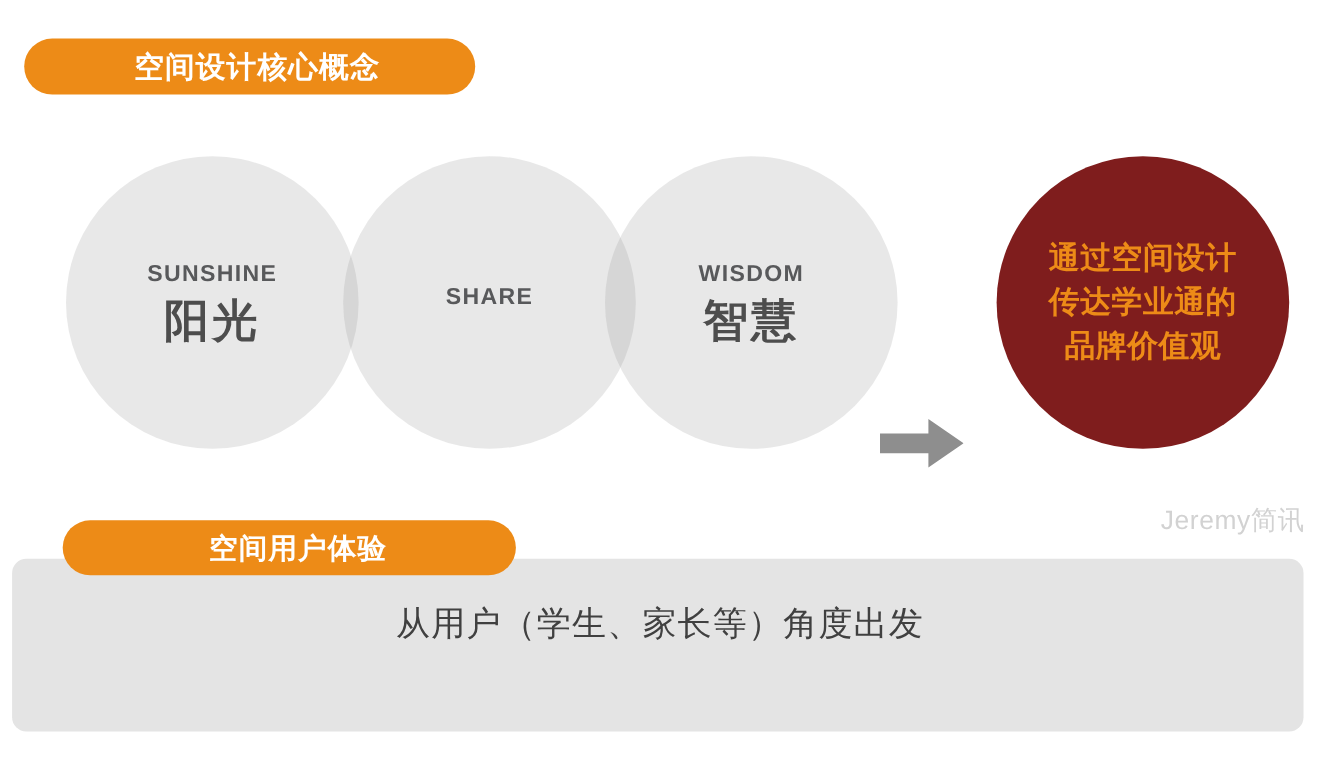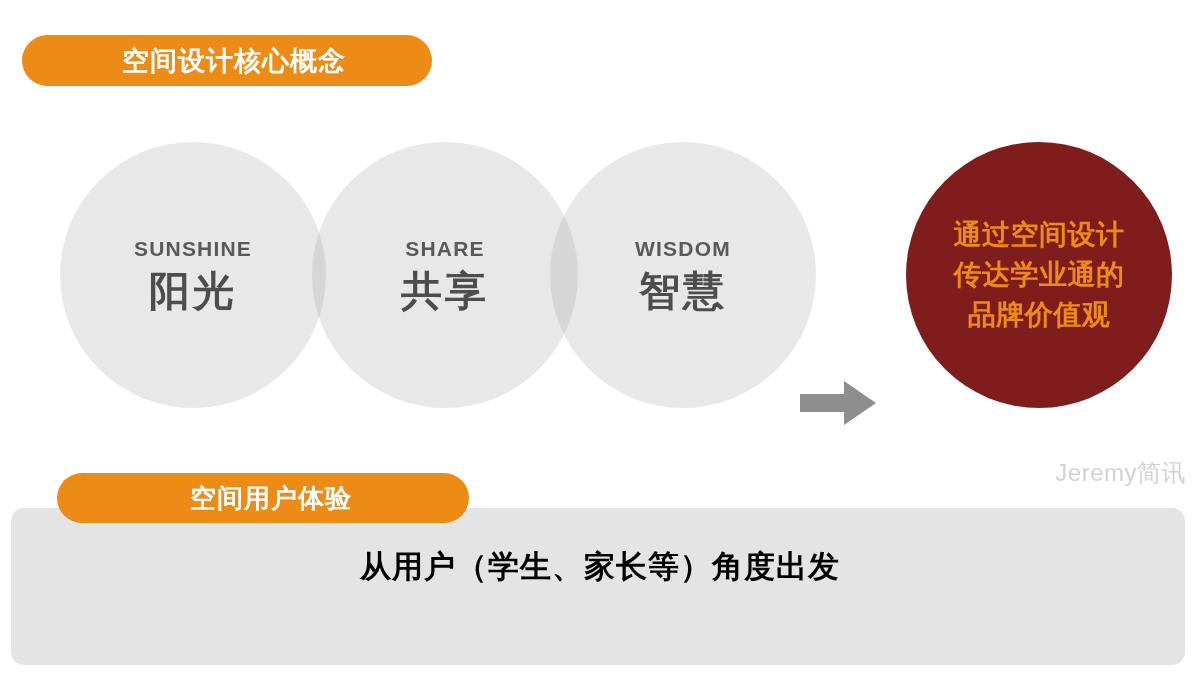--- a/index.html
+++ b/index.html
@@ -119,23 +119,23 @@
     background: #E4E4E4;
     border-radius: 13px;
     box-sizing: border-box;
   }
   .panel-text {
     position: absolute;
     left: 0;
     top: 545px;
     width: 1200px;
     text-align: center;
-    color: #000000;
+    color: #404040;
     font-size: 31px;
-    font-weight: bold;
+    font-weight: normal;
     line-height: 1.42;
     letter-spacing: 1px;
     z-index: 4;
   }
   .panel-text div {
     white-space: nowrap;
   }
 
   
   .watermark {
@@ -159,21 +159,20 @@
 
   <div class="venn">
 
     <div class="circle" style="left:60px; top:22px; width:266px; height:266px;">
       <div class="circle-en">SUNSHINE</div>
       <div class="circle-cn">阳光</div>
     </div>
 
     <div class="circle" style="left:312px; top:22px; width:266px; height:266px;">
       <div class="circle-en">SHARE</div>
-      <div class="circle-cn">共享</div>
     </div>
 
     <div class="circle" style="left:550px; top:22px; width:266px; height:266px;">
       <div class="circle-en">WISDOM</div>
       <div class="circle-cn">智慧</div>
     </div>
 
     <div class="circle circle-solid" style="left:906px; top:22px; width:266px; height:266px;">
       <div class="circle-result-text">
         <div>通过空间设计</div>

